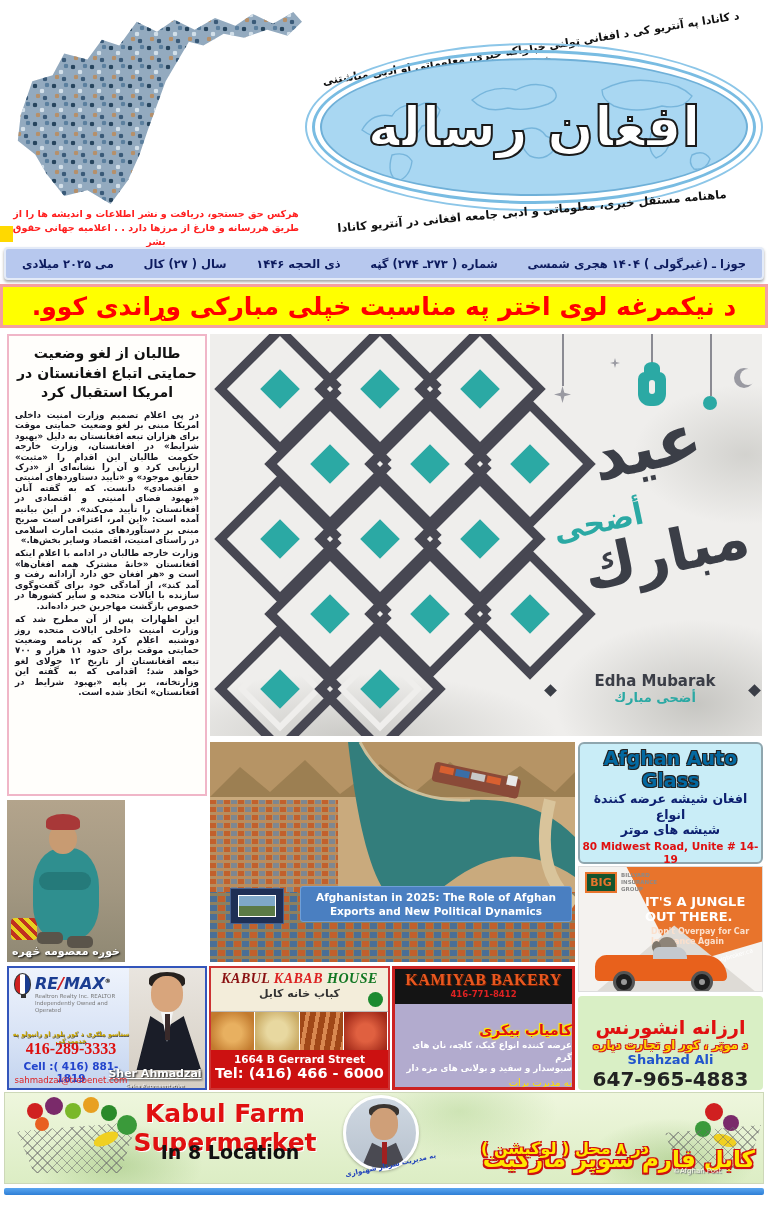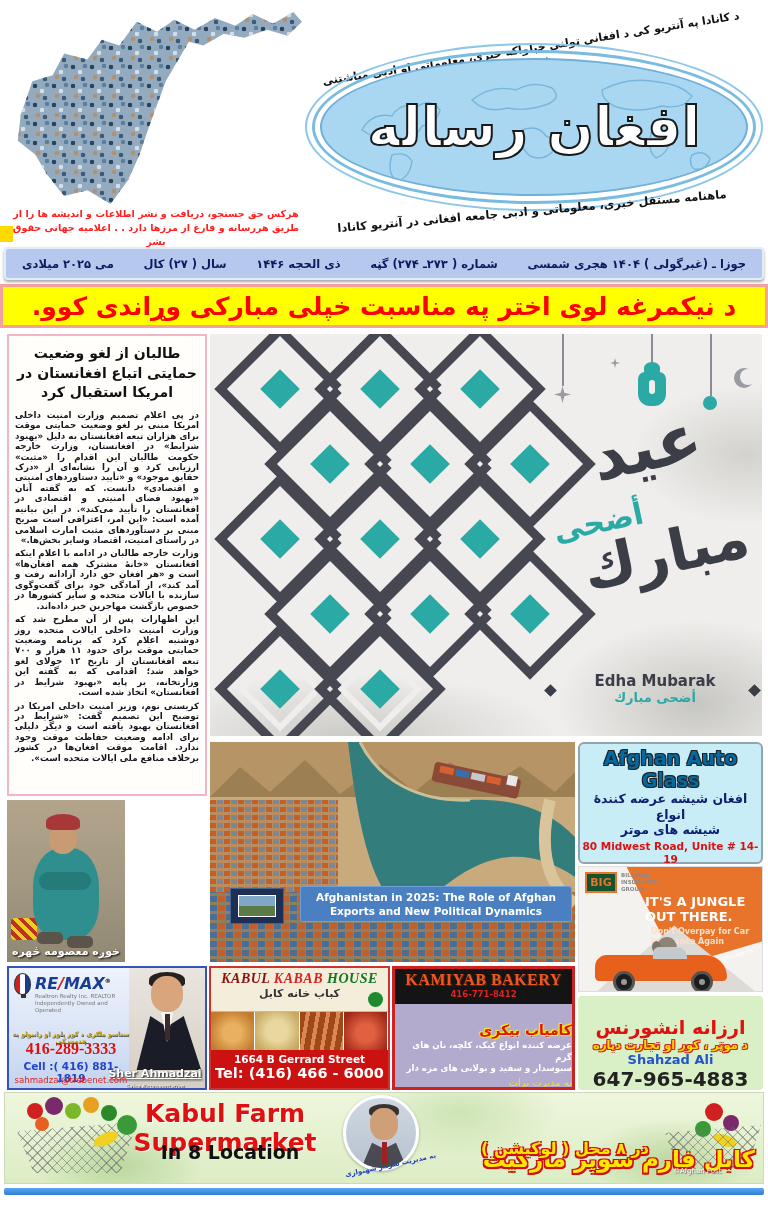--- a/index.html
+++ b/index.html
@@ -233,21 +233,20 @@
     <span>می ۲۰۲۵ میلادی</span>
   </div>
 
   <div class="abs eid-banner">د نیکمرغه لوی اختر په مناسبت  خپلی مبارکی وړاندی کوو.</div>
 
   <div class="abs article">
     <h1>طالبان از لغو وضعیت حمایتی اتباع افغانستان در امریکا استقبال کرد</h1>
     <p>در پی اعلام تصمیم وزارت امنیت داخلی امریکا مبنی بر لغو وضعیت حمایتی موقت برای هزاران تبعه افغانستان به دلیل «بهبود شرایط» در افغانستان، وزارت خارجه حکومت طالبان این اقدام را «مثبت» ارزیابی کرد و آن را نشانه‌ای از «درک حقایق موجود» و «تأیید دستاوردهای امنیتی و اقتصادی» دانست. که به گفته آنان «بهبود فضای امنیتی و اقتصادی در افغانستان را تأیید می‌کند». در این بیانیه آمده است: «این امر، اعترافی است صریح مبنی بر دستآوردهای مثبت امارت اسلامی در راستای امنیت، اقتصاد وسایر بخش‌ها.»</p>
     <p>وزارت خارجه طالبان در ادامه با اعلام اینکه افغانستان «خانهٔ مشترک همه افغان‌ها» است و «هر افغان حق دارد آزادانه رفت و آمد کند»، از آمادگی خود برای گفت‌وگوی سازنده با ایالات متحده و سایر کشورها در خصوص بازگشت مهاجرین خبر داده‌اند.</p>
     <p>این اظهارات پس از آن مطرح شد که وزارت امنیت داخلی ایالات متحده روز دوشنبه اعلام کرد که برنامه وضعیت حمایتی موقت برای حدود ۱۱ هزار و ۷۰۰ تبعه افغانستان از تاریخ ۱۲ جولای لغو خواهد شد؛ اقدامی که به گفته این وزارتخانه، بر پایه «بهبود شرایط در افغانستان» اتخاذ شده است.</p>
-    <p>کریستی نوم، وزیر امنیت داخلی امریکا در توضیح این تصمیم گفت: «شرایط در افغانستان بهبود یافته است و دیگر دلیلی برای ادامه وضعیت حفاظت موقت وجود ندارد. اقامت موقت افغان‌ها در کشور برخلاف منافع ملی ایالات متحده است».</p>
   </div>
 
   <div class="abs eid-graphic">
     <svg width="552" height="402" viewBox="0 0 552 402">
       <defs>
         <g id="knot">
           <rect x="-42" y="-42" width="84" height="84" transform="rotate(45)" fill="none" stroke="#474752" stroke-width="9"></rect>
           <rect x="-27" y="-27" width="54" height="54" transform="rotate(45)" fill="none" stroke="#efeeec" stroke-width="6"></rect>
           <rect x="-14" y="-14" width="28" height="28" transform="rotate(45)" fill="#2ba9a4"></rect>
         </g>

